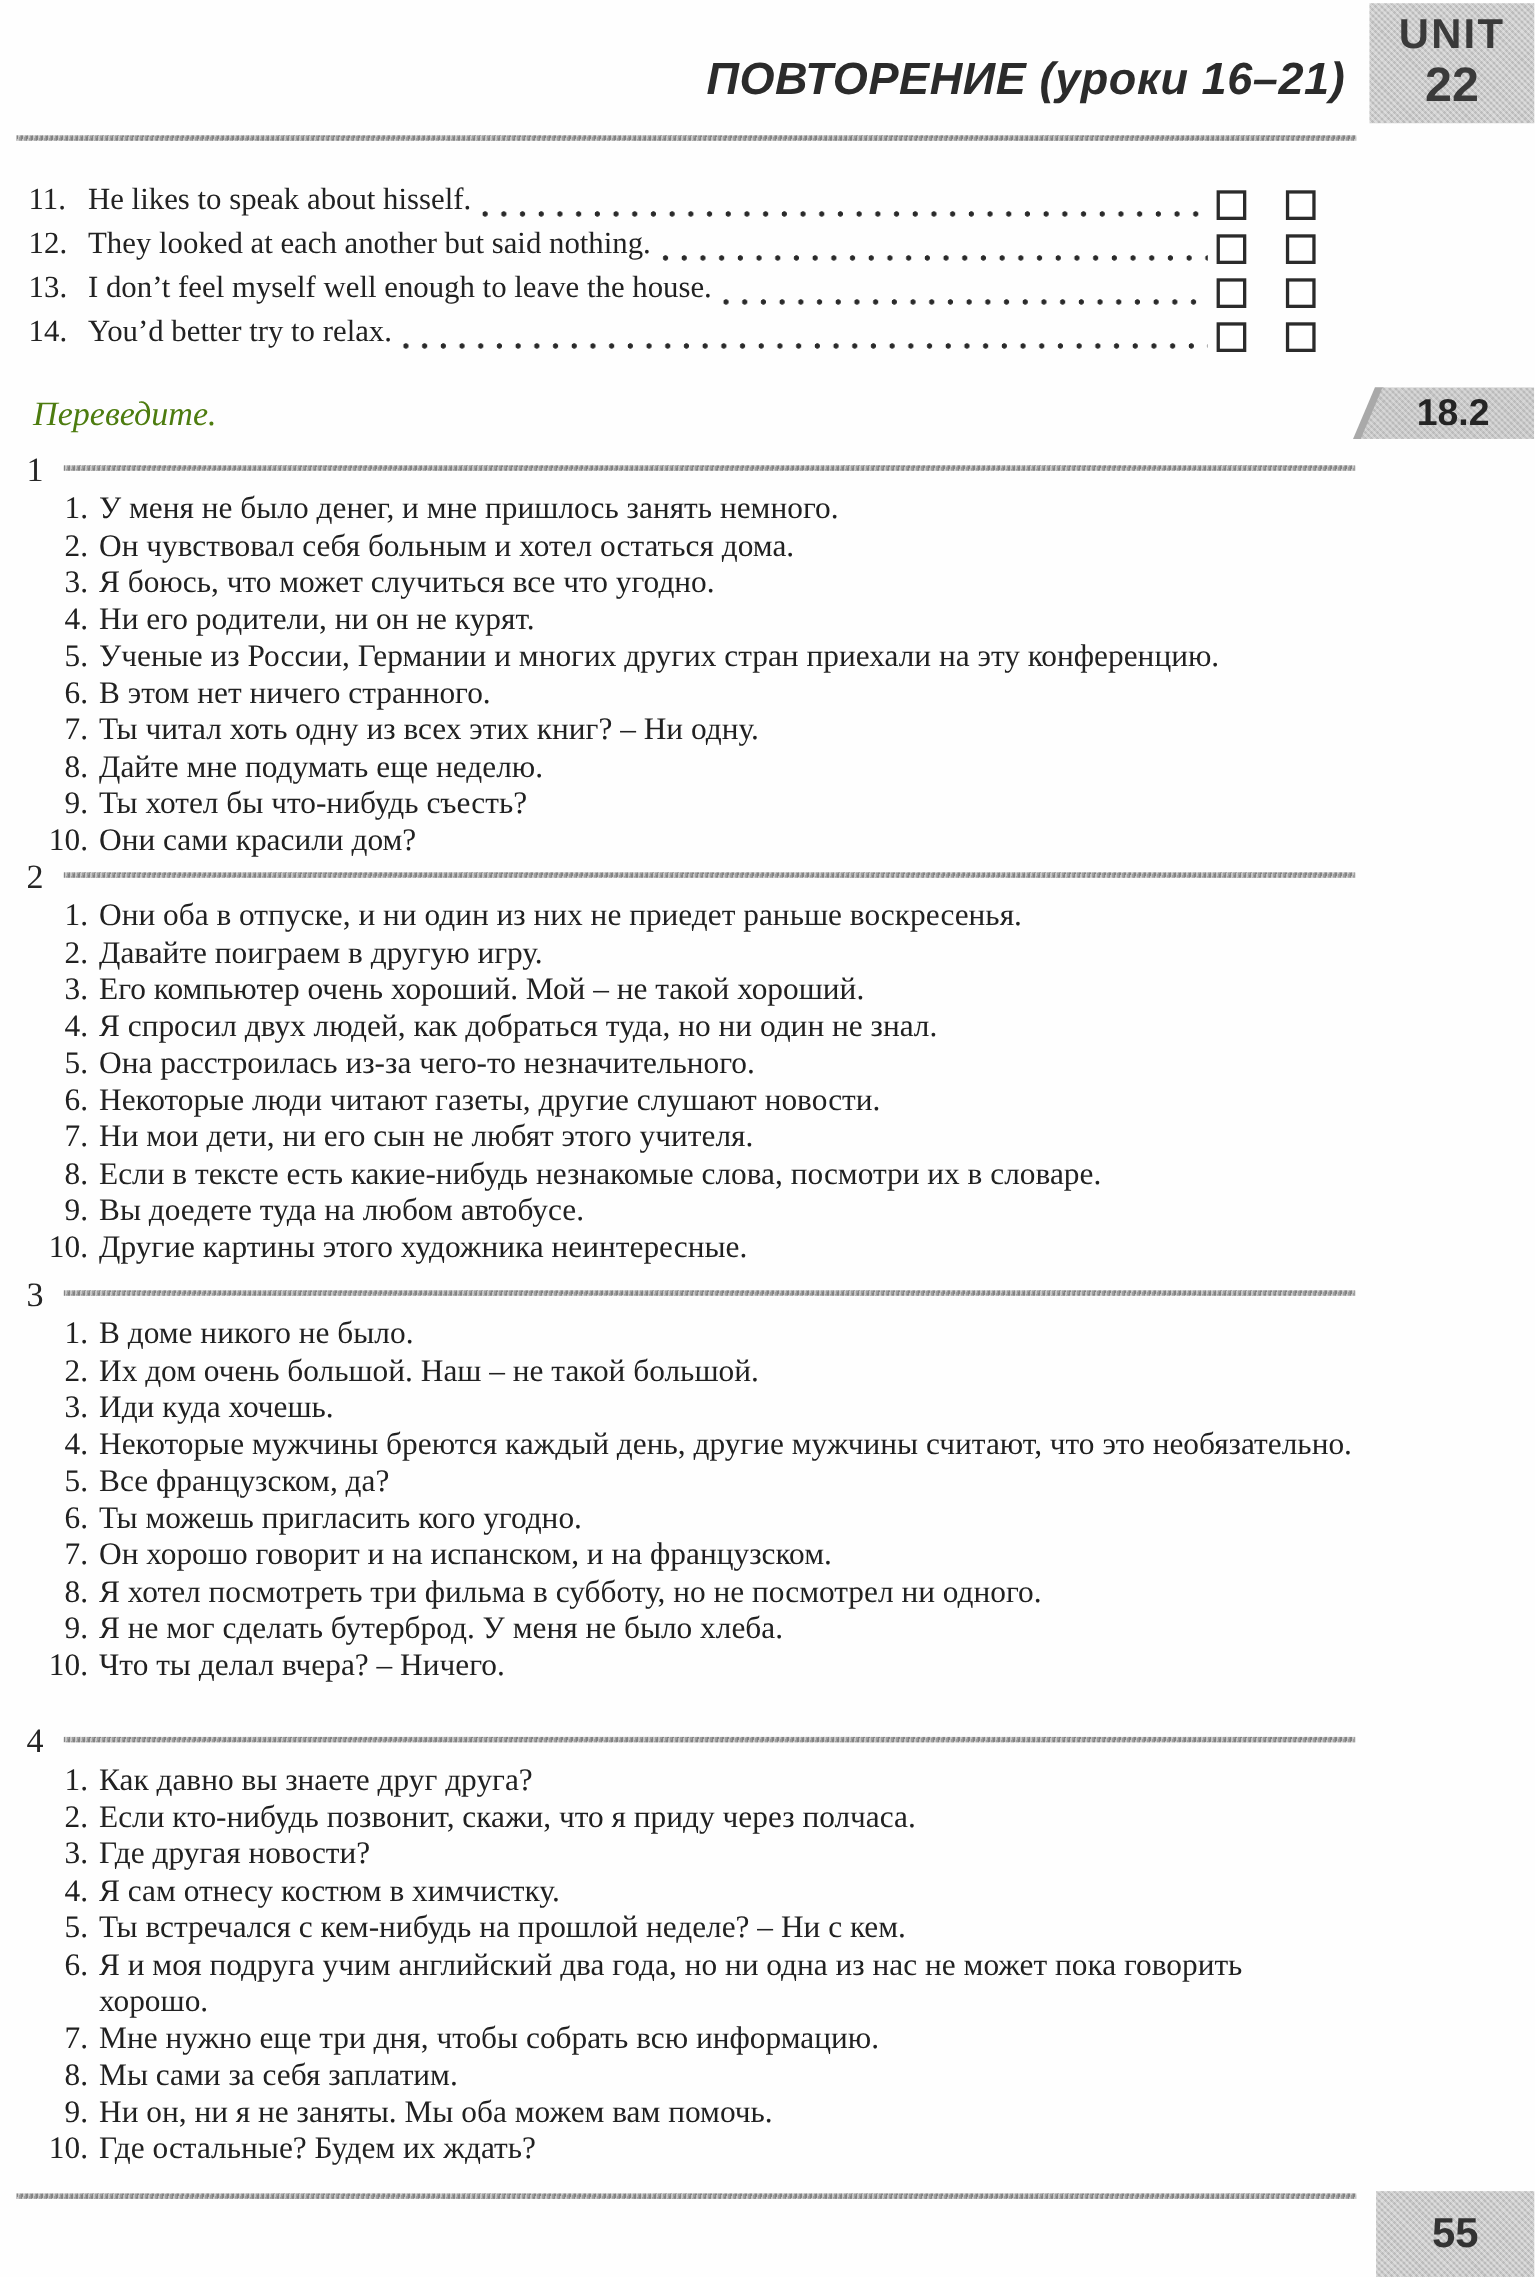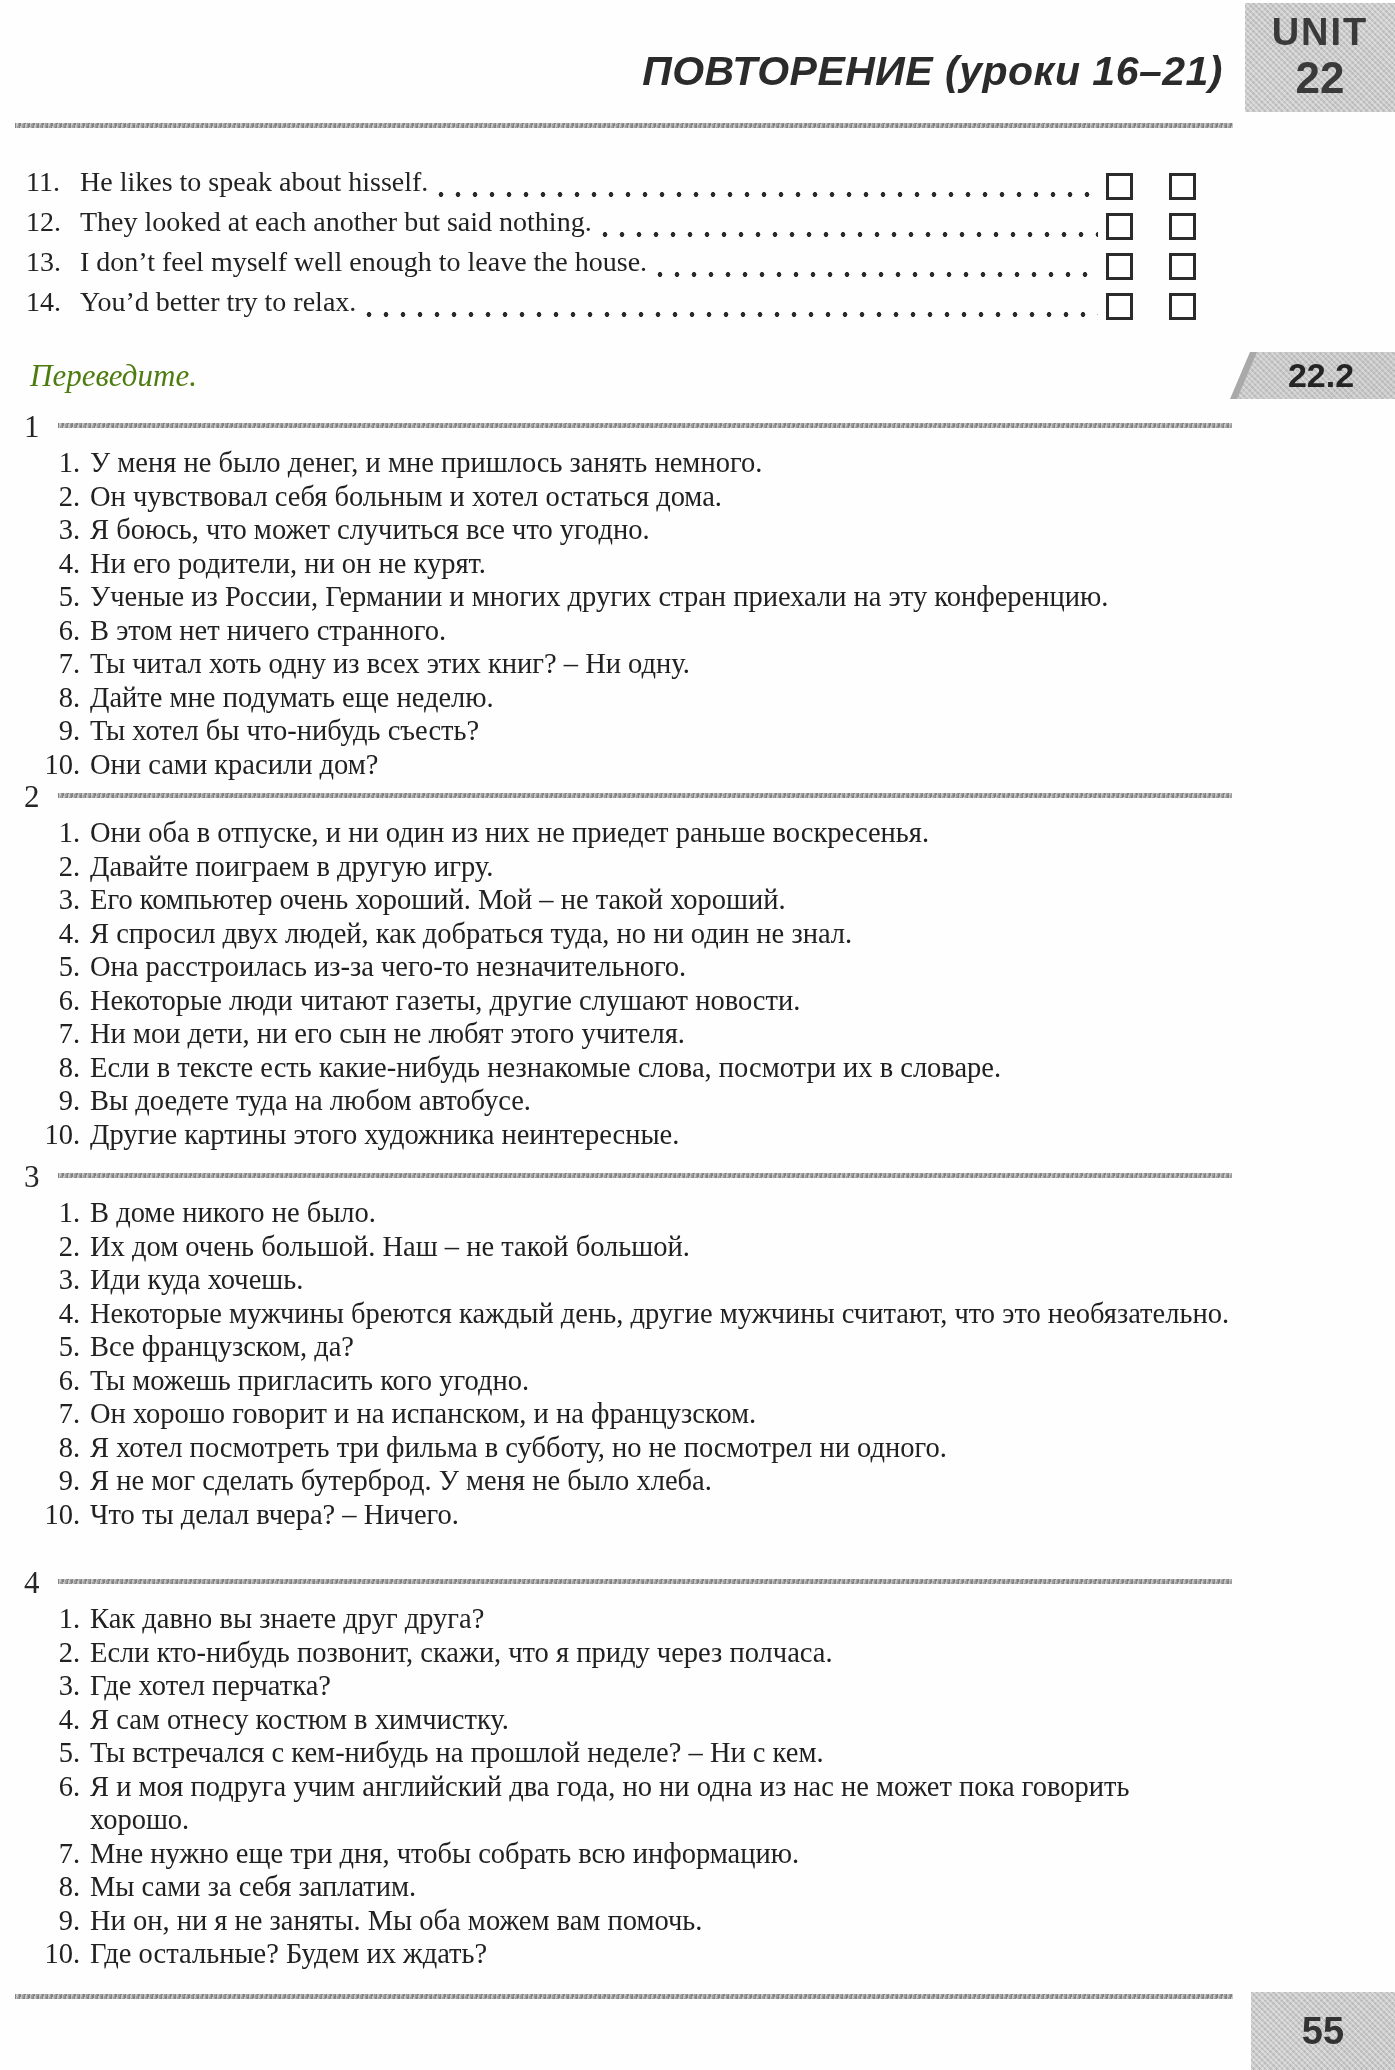--- a/index.html
+++ b/index.html
@@ -128,21 +128,21 @@
       <span class="entxt">You’d better try to relax.</span>
       <span class="leader"></span>
       <span class="cb"></span>
       <span class="cb"></span>
     </div>
   </div>
 
   <div class="instruction">Переведите.</div>
   <div class="badge-sliver"></div>
   <div class="badge-222">
-    <span>22.2</span>
+    <span>18.2</span>
   </div>
 
   <div class="section s1">
     <div class="section-head">
       <span class="section-label">1</span>
       <span class="section-line rule"></span>
     </div>
     <div class="ru-list">
       <div class="ru-item">
           <span class="num">1.</span>
@@ -294,21 +294,21 @@
       <div class="ru-item">
           <span class="num">1.</span>
           <span class="txt">Как давно вы знаете друг друга?</span>
         </div>
       <div class="ru-item">
           <span class="num">2.</span>
           <span class="txt">Если кто-нибудь позвонит, скажи, что я приду через полчаса.</span>
         </div>
       <div class="ru-item">
           <span class="num">3.</span>
-          <span class="txt">Где хотел перчатка?</span>
+          <span class="txt">Где другая новости?</span>
         </div>
       <div class="ru-item">
           <span class="num">4.</span>
           <span class="txt">Я сам отнесу костюм в химчистку.</span>
         </div>
       <div class="ru-item">
           <span class="num">5.</span>
           <span class="txt">Ты встречался с кем-нибудь на прошлой неделе? – Ни с кем.</span>
         </div>
       <div class="ru-item">

